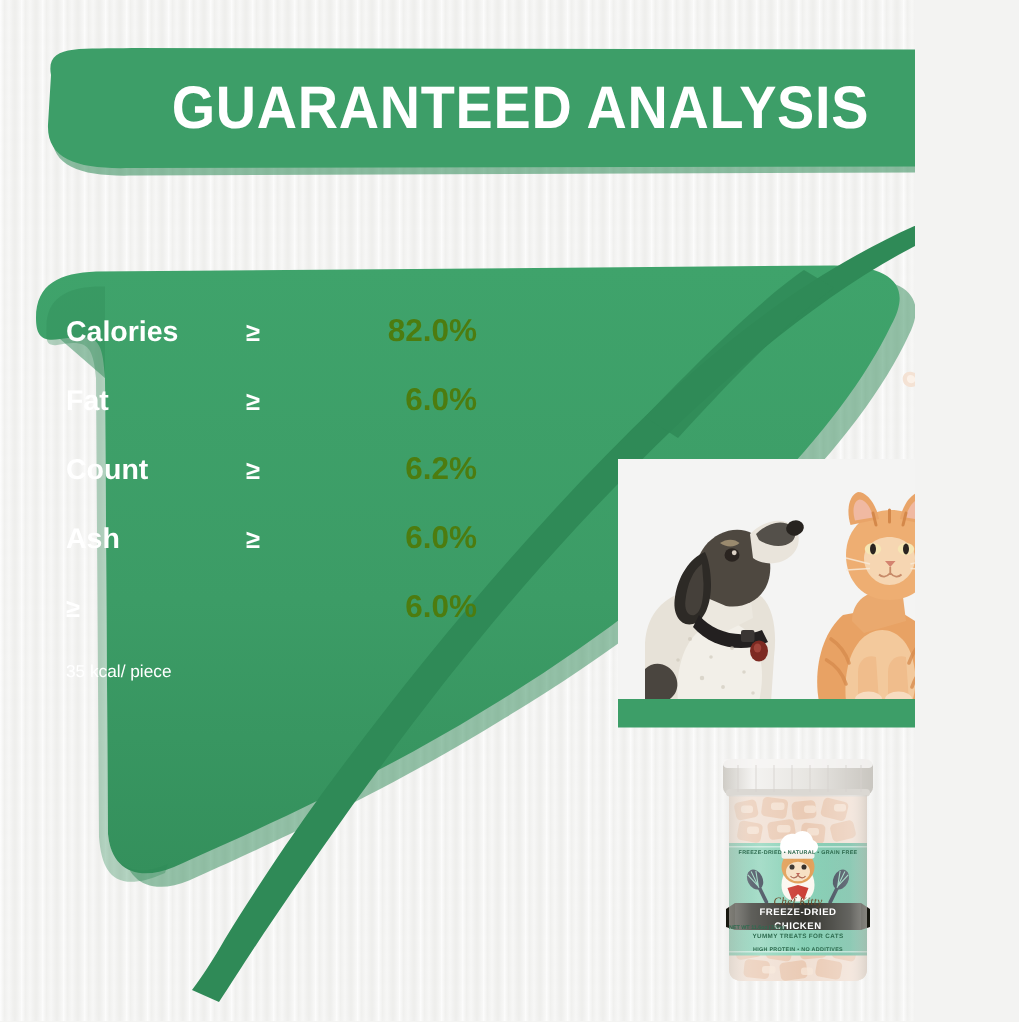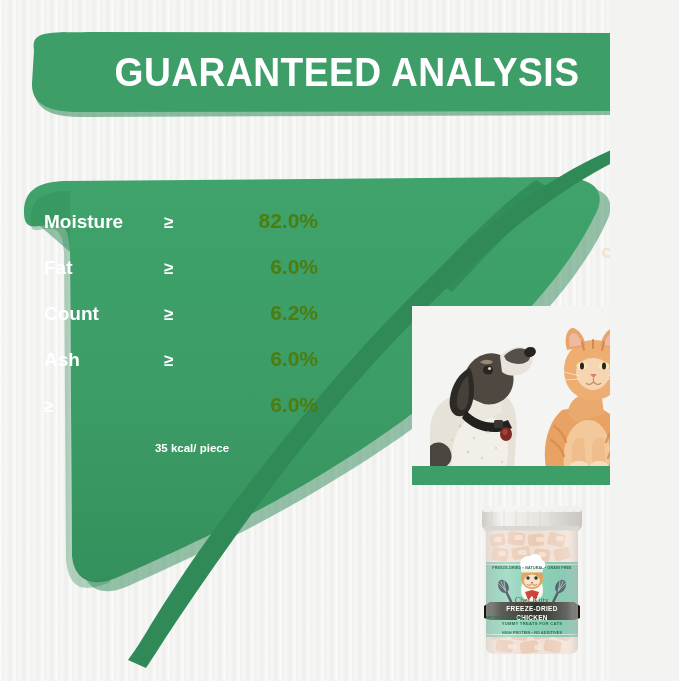--- a/index.html
+++ b/index.html
@@ -107,24 +107,24 @@
     font-weight: bold;
     text-align: right;
     padding-right: 26px;
     line-height: 1.22;
   }
   .an-row.calories .an-label { font-size: 19px; }
   .an-row.calories .an-val { font-size: 21px; }
   .an-note {
     margin-top: 4px;
     padding-right: 4px;
-    text-align: center;
+    text-align: left;
     color: #ffffff;
     font-size: 11.5px;
-    font-weight: bold;
+    font-weight: normal;
     width: 300px;
     box-sizing: border-box;
   }
 
   
   .pets {
     position: absolute;
     left: 412px;
     top: 306px;
     width: 244px;
@@ -164,20 +164,21 @@
     height: 152px;
     pointer-events: none;
   }
   .jar-brand {
     position: absolute;
     left: 0;
     top: 92px;
     width: 108px;
     text-align: center;
     font-family: "Liberation Serif", serif;
+    font-style: italic;
     font-size: 7.5px;
     color: #6b4a2a;
     letter-spacing: 0.2px;
   }
   .jar-product {
     position: absolute;
     left: 14px;
     top: 101px;
     width: 80px;
     text-align: center;
@@ -286,21 +287,21 @@
              C492,248 530,210 556,192 Z" fill="#2f8a57" opacity="0.85"></path>
   </svg>
 
   <div class="title-wrap">
     <span class="title-text">GUARANTEED ANALYSIS</span>
   </div>
 
   <div class="analysis-table">
 
     <div class="an-row">
-      <span class="an-label">Moisture</span>
+      <span class="an-label">Calories</span>
       <span class="an-op">≥</span>
       <span class="an-val">82.0%</span>
     </div>
 
     <div class="an-row">
       <span class="an-label">Fat</span>
       <span class="an-op">≥</span>
       <span class="an-val">6.0%</span>
     </div>
 

